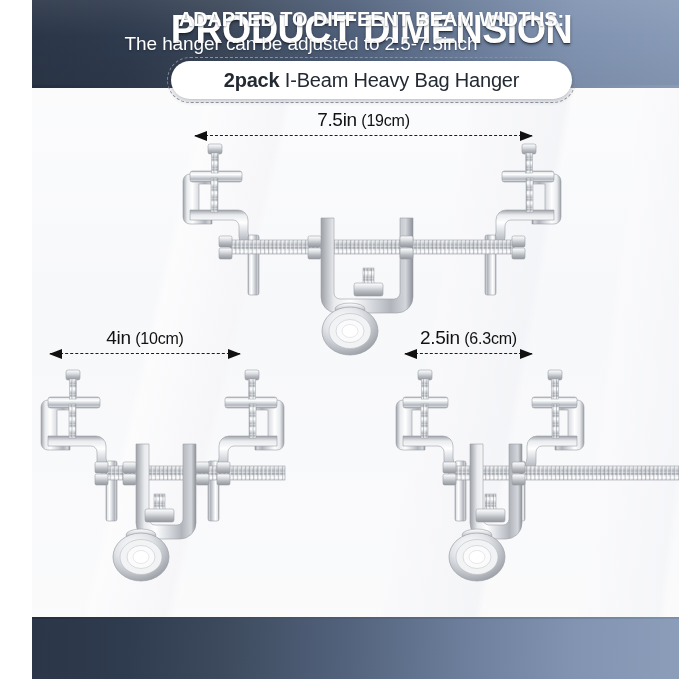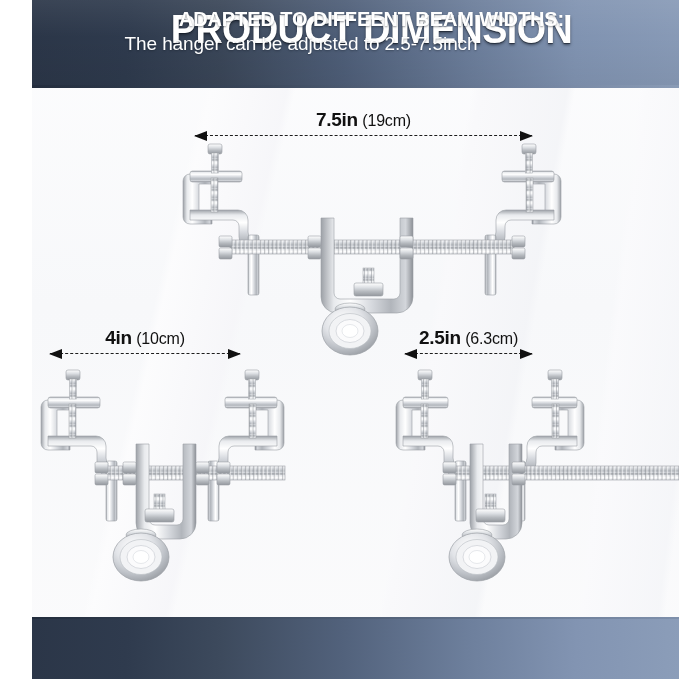--- a/index.html
+++ b/index.html
@@ -102,21 +102,21 @@
   .dim-arrow{
     position:absolute;top:-4.5px;width:0;height:0;
     border-top:5px solid transparent;border-bottom:5px solid transparent;
   }
   .dim-arrow.left{left:-1px;border-right:13px solid #111;}
   .dim-arrow.right{right:-1px;border-left:13px solid #111;}
   .dim-label{
     position:absolute;left:0;width:100%;top:-26px;text-align:center;
     white-space:nowrap;color:#111;
   }
-  .dim-in{font-family:"Liberation Sans",sans-serif;font-weight:bold;font-size:19px;letter-spacing:-.3px;}
+  .dim-in{font-family:"Liberation Sans",sans-serif;font-weight:normal;font-size:19px;letter-spacing:-.3px;}
   .dim-cm{font-family:"Liberation Sans",sans-serif;font-size:16px;letter-spacing:-.2px;}
 
   
   .hanger{position:absolute;}
   .hanger svg{display:block;overflow:visible;}
 </style>
 </head>
 <body>
 
 <div id="page">
@@ -166,20 +166,23 @@
         <rect x="1.05" width=".95" height="10" fill="#ffffff" opacity=".6"></rect>
       </pattern>
     </defs>
   </svg>
 
   <div class="header-bar">
     <div class="header-sheen"></div>
   </div>
   <div class="title">PRODUCT DIMENSION</div>
 
+  <div class="pill">
+    <span class="pill-text"><b>2pack</b><span> I-Beam Heavy Bag Hanger</span></span>
+  </div>
 
   <div class="dim" style="left:163px;top:135px;width:337px;">
     <div class="dim-line"></div>
     <div class="dim-arrow left"></div>
     <div class="dim-arrow right"></div>
     <div class="dim-label">
       <span class="dim-in">7.5in</span>
       <span class="dim-cm">(19cm)</span>
     </div>
   </div>

